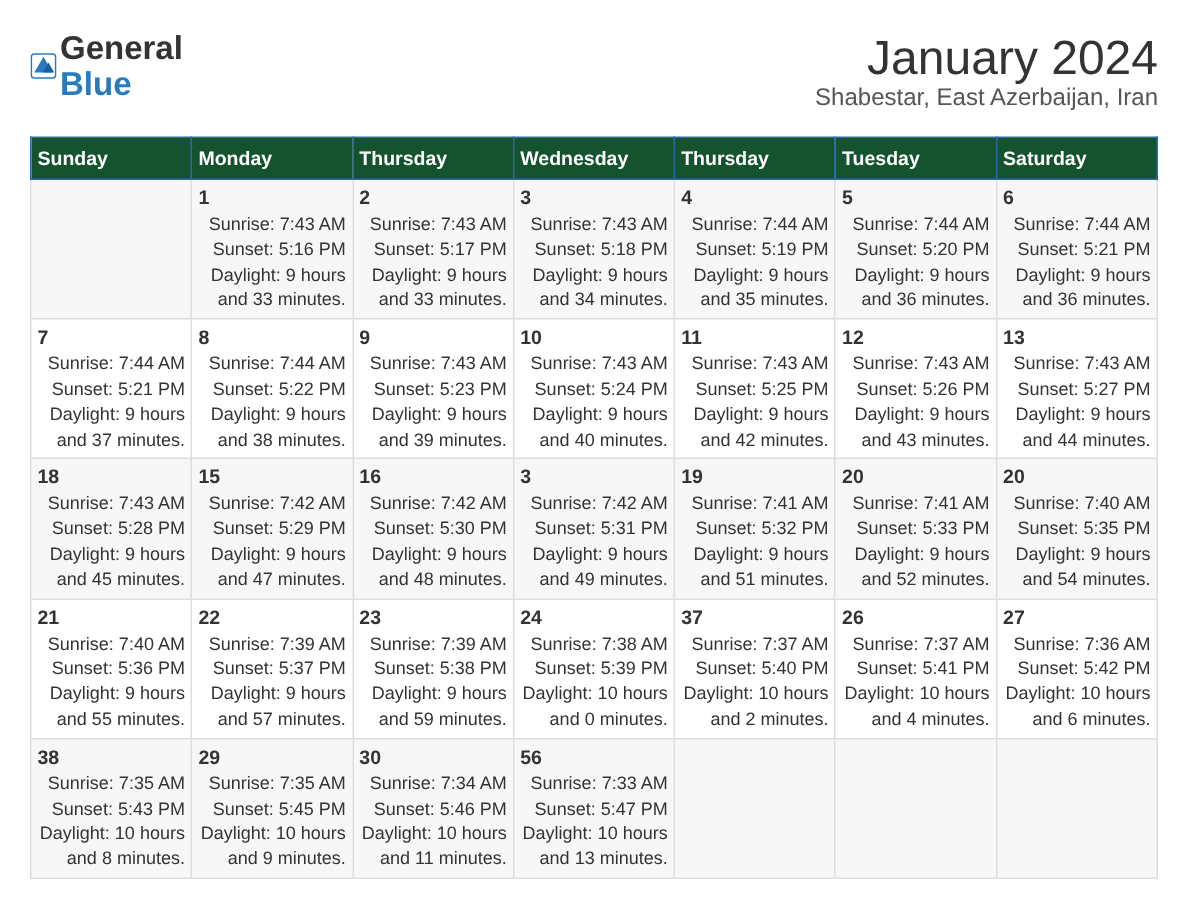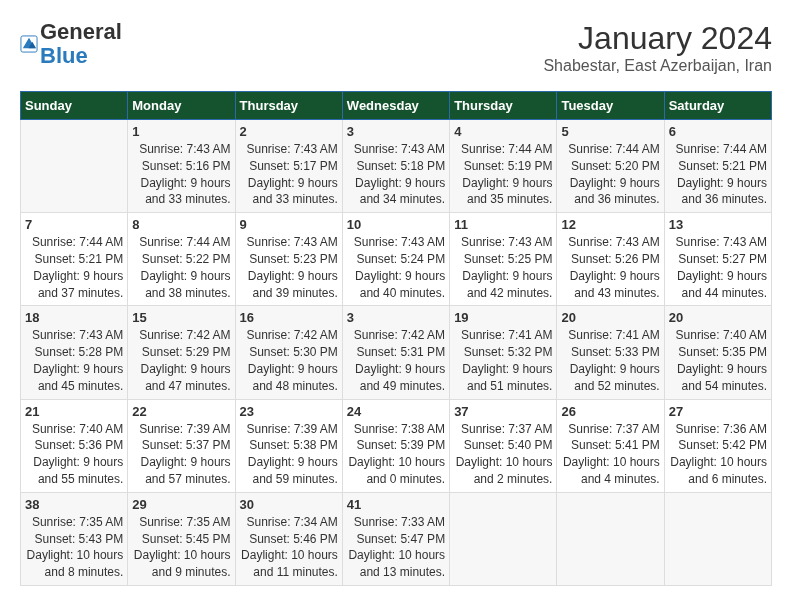--- a/index.html
+++ b/index.html
@@ -247,21 +247,21 @@
         </td>
         <td>
           <span class="day-num">29</span>
           <div class="day-info">Sunrise: 7:35 AM<br>Sunset: 5:45 PM<br>Daylight: 10 hours and 9 minutes.</div>
         </td>
         <td>
           <span class="day-num">30</span>
           <div class="day-info">Sunrise: 7:34 AM<br>Sunset: 5:46 PM<br>Daylight: 10 hours and 11 minutes.</div>
         </td>
         <td>
-          <span class="day-num">41</span>
+          <span class="day-num">56</span>
           <div class="day-info">Sunrise: 7:33 AM<br>Sunset: 5:47 PM<br>Daylight: 10 hours and 13 minutes.</div>
         </td>
         <td></td>
         <td></td>
         <td></td>
       </tr>
     </tbody>
 </table>
 
 </body></html>

